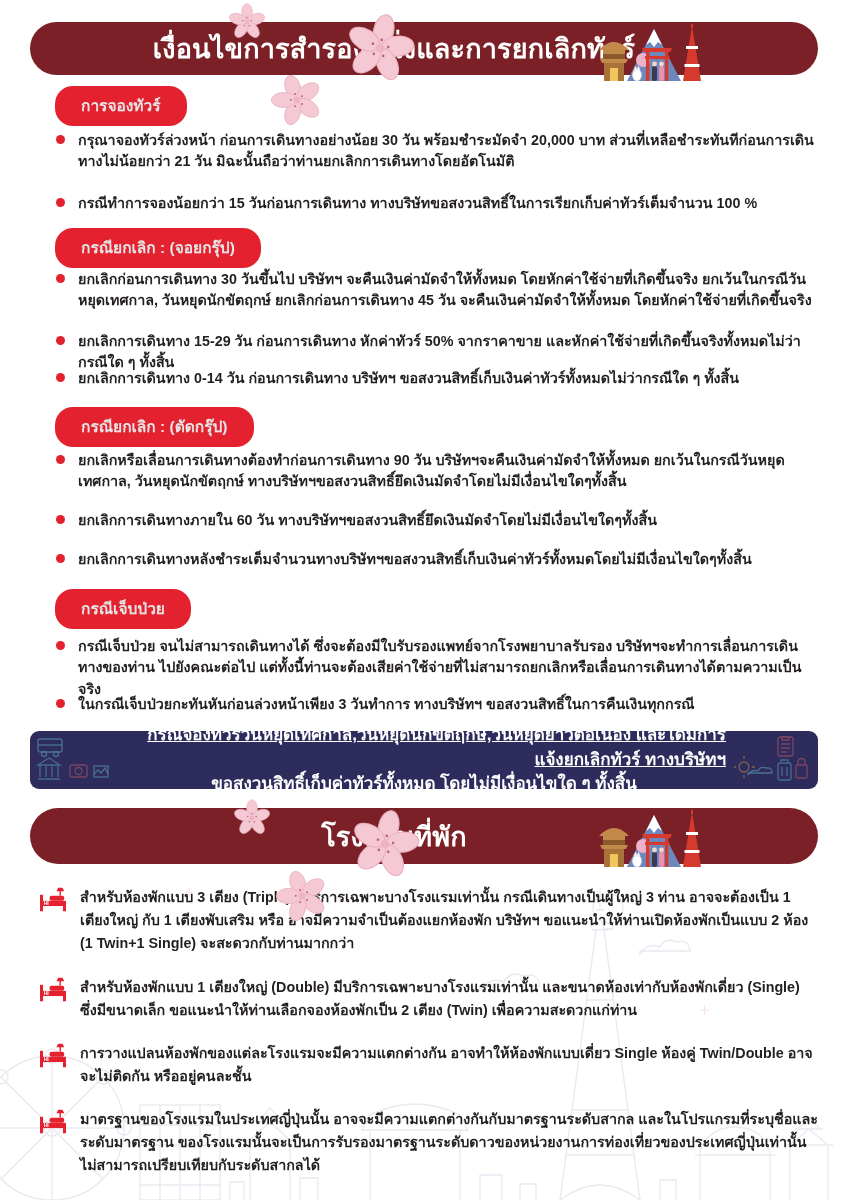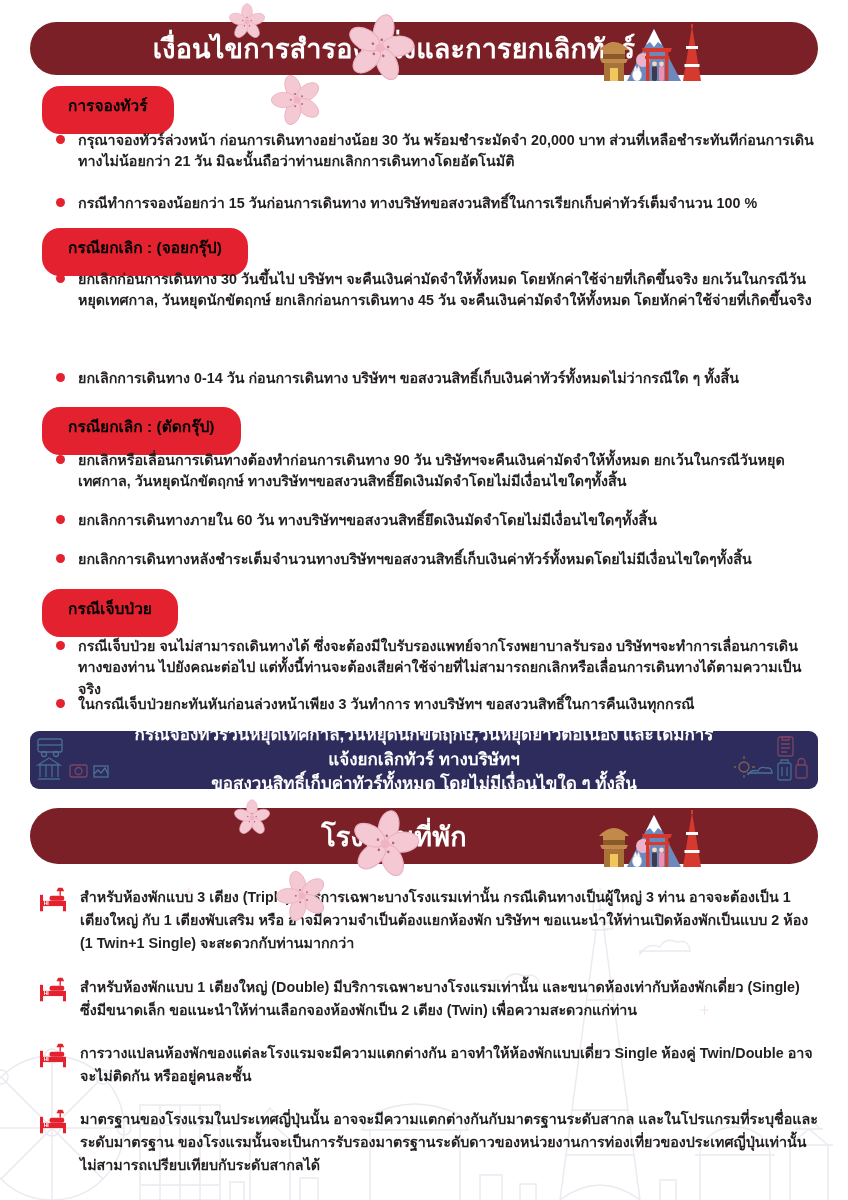--- a/index.html
+++ b/index.html
@@ -16,35 +16,35 @@
   }
   #banner1 { top:22px; height:53px; }
   #banner2 { top:808px; height:56px; }
   .banner-title {
     color:#ffffff; font-weight:bold; font-size:27px; letter-spacing:0.2px;
     transform:translateX(-30px); white-space:nowrap;
   }
   .sakura-cluster { position:absolute; z-index:3; pointer-events:none; }
   .scene { position:absolute; z-index:3; }
   .pill {
-    position:absolute; left:42px; background:#E4222F; color:#000000;
-    font-weight:bold; font-size:15.5px; padding:7px 26px 16px 26px;
+    position:absolute; left:55px; background:#E4222F; color:#e5e5e5;
+    font-weight:bold; font-size:15.5px; padding:7px 26px 8px 26px;
     border-radius:18px; z-index:2; white-space:nowrap;
   }
   .bullet {
     position:absolute; left:56px; width:758px; display:flex; gap:13px;
     z-index:2;
   }
   .dot { flex:0 0 auto; width:9px; height:9px; border-radius:50%; background:#E4222F; margin-top:5px; }
   .btext { font-size:14.3px; font-weight:600; line-height:1.5; }
   .notice {
     position:absolute; left:30px; top:731px; width:788px; height:58px;
     background:#2E2C5C; border-radius:9px; color:#ffffff; z-index:2;
     display:flex; flex-direction:column; align-items:center; justify-content:center;
-    text-align:center; font-weight:bold; font-size:17px; line-height:1.45;
+    text-align:right; font-weight:bold; font-size:17px; line-height:1.45;text-decoration:underline;
   }
   .notice-ic { position:absolute; top:4px; }
   .notice-ic.left { left:6px; }
   .notice-ic.right { right:6px; }
   .notice-line { position:relative; z-index:1; padding:0 92px; }
   .hnote {
     position:absolute; left:38px; width:782px; display:flex; gap:12px; z-index:2;
   }
   .bed { flex:0 0 auto; margin-top:1px; }
   .ntext { font-size:14.3px; font-weight:600; line-height:1.62; width:742px; }
@@ -175,20 +175,24 @@
   <div class="bullet" style="top:193px">
     <span class="dot"></span>
     <span class="btext">กรณีทำการจองน้อยกว่า 15 วันก่อนการเดินทาง ทางบริษัทขอสงวนสิทธิ์ในการเรียกเก็บค่าทัวร์เต็มจำนวน 100 %</span>
   </div>
 
   <div class="pill" style="top:228px">กรณียกเลิก : (จอยกรุ๊ป)</div>
   <div class="bullet" style="top:269px">
     <span class="dot"></span>
     <span class="btext">ยกเลิกก่อนการเดินทาง 30 วันขึ้นไป บริษัทฯ จะคืนเงินค่ามัดจำให้ทั้งหมด โดยหักค่าใช้จ่ายที่เกิดขึ้นจริง ยกเว้นในกรณีวันหยุดเทศกาล, วันหยุดนักขัตฤกษ์ ยกเลิกก่อนการเดินทาง 45 วัน จะคืนเงินค่ามัดจำให้ทั้งหมด โดยหักค่าใช้จ่ายที่เกิดขึ้นจริง</span>
   </div>
+  <div class="bullet" style="top:331px">
+    <span class="dot"></span>
+    <span class="btext">ยกเลิกการเดินทาง 15-29 วัน ก่อนการเดินทาง หักค่าทัวร์ 50% จากราคาขาย และหักค่าใช้จ่ายที่เกิดขึ้นจริงทั้งหมดไม่ว่ากรณีใด ๆ ทั้งสิ้น</span>
+  </div>
   <div class="bullet" style="top:368px">
     <span class="dot"></span>
     <span class="btext">ยกเลิกการเดินทาง 0-14 วัน ก่อนการเดินทาง บริษัทฯ ขอสงวนสิทธิ์เก็บเงินค่าทัวร์ทั้งหมดไม่ว่ากรณีใด ๆ ทั้งสิ้น</span>
   </div>
 
   <div class="pill" style="top:407px">กรณียกเลิก : (ตัดกรุ๊ป)</div>
   <div class="bullet" style="top:450px">
     <span class="dot"></span>
     <span class="btext">ยกเลิกหรือเลื่อนการเดินทางต้องทำก่อนการเดินทาง 90 วัน บริษัทฯจะคืนเงินค่ามัดจำให้ทั้งหมด ยกเว้นในกรณีวันหยุดเทศกาล, วันหยุดนักขัตฤกษ์ ทางบริษัทฯขอสงวนสิทธิ์ยึดเงินมัดจำโดยไม่มีเงื่อนไขใดๆทั้งสิ้น</span>
   </div>

